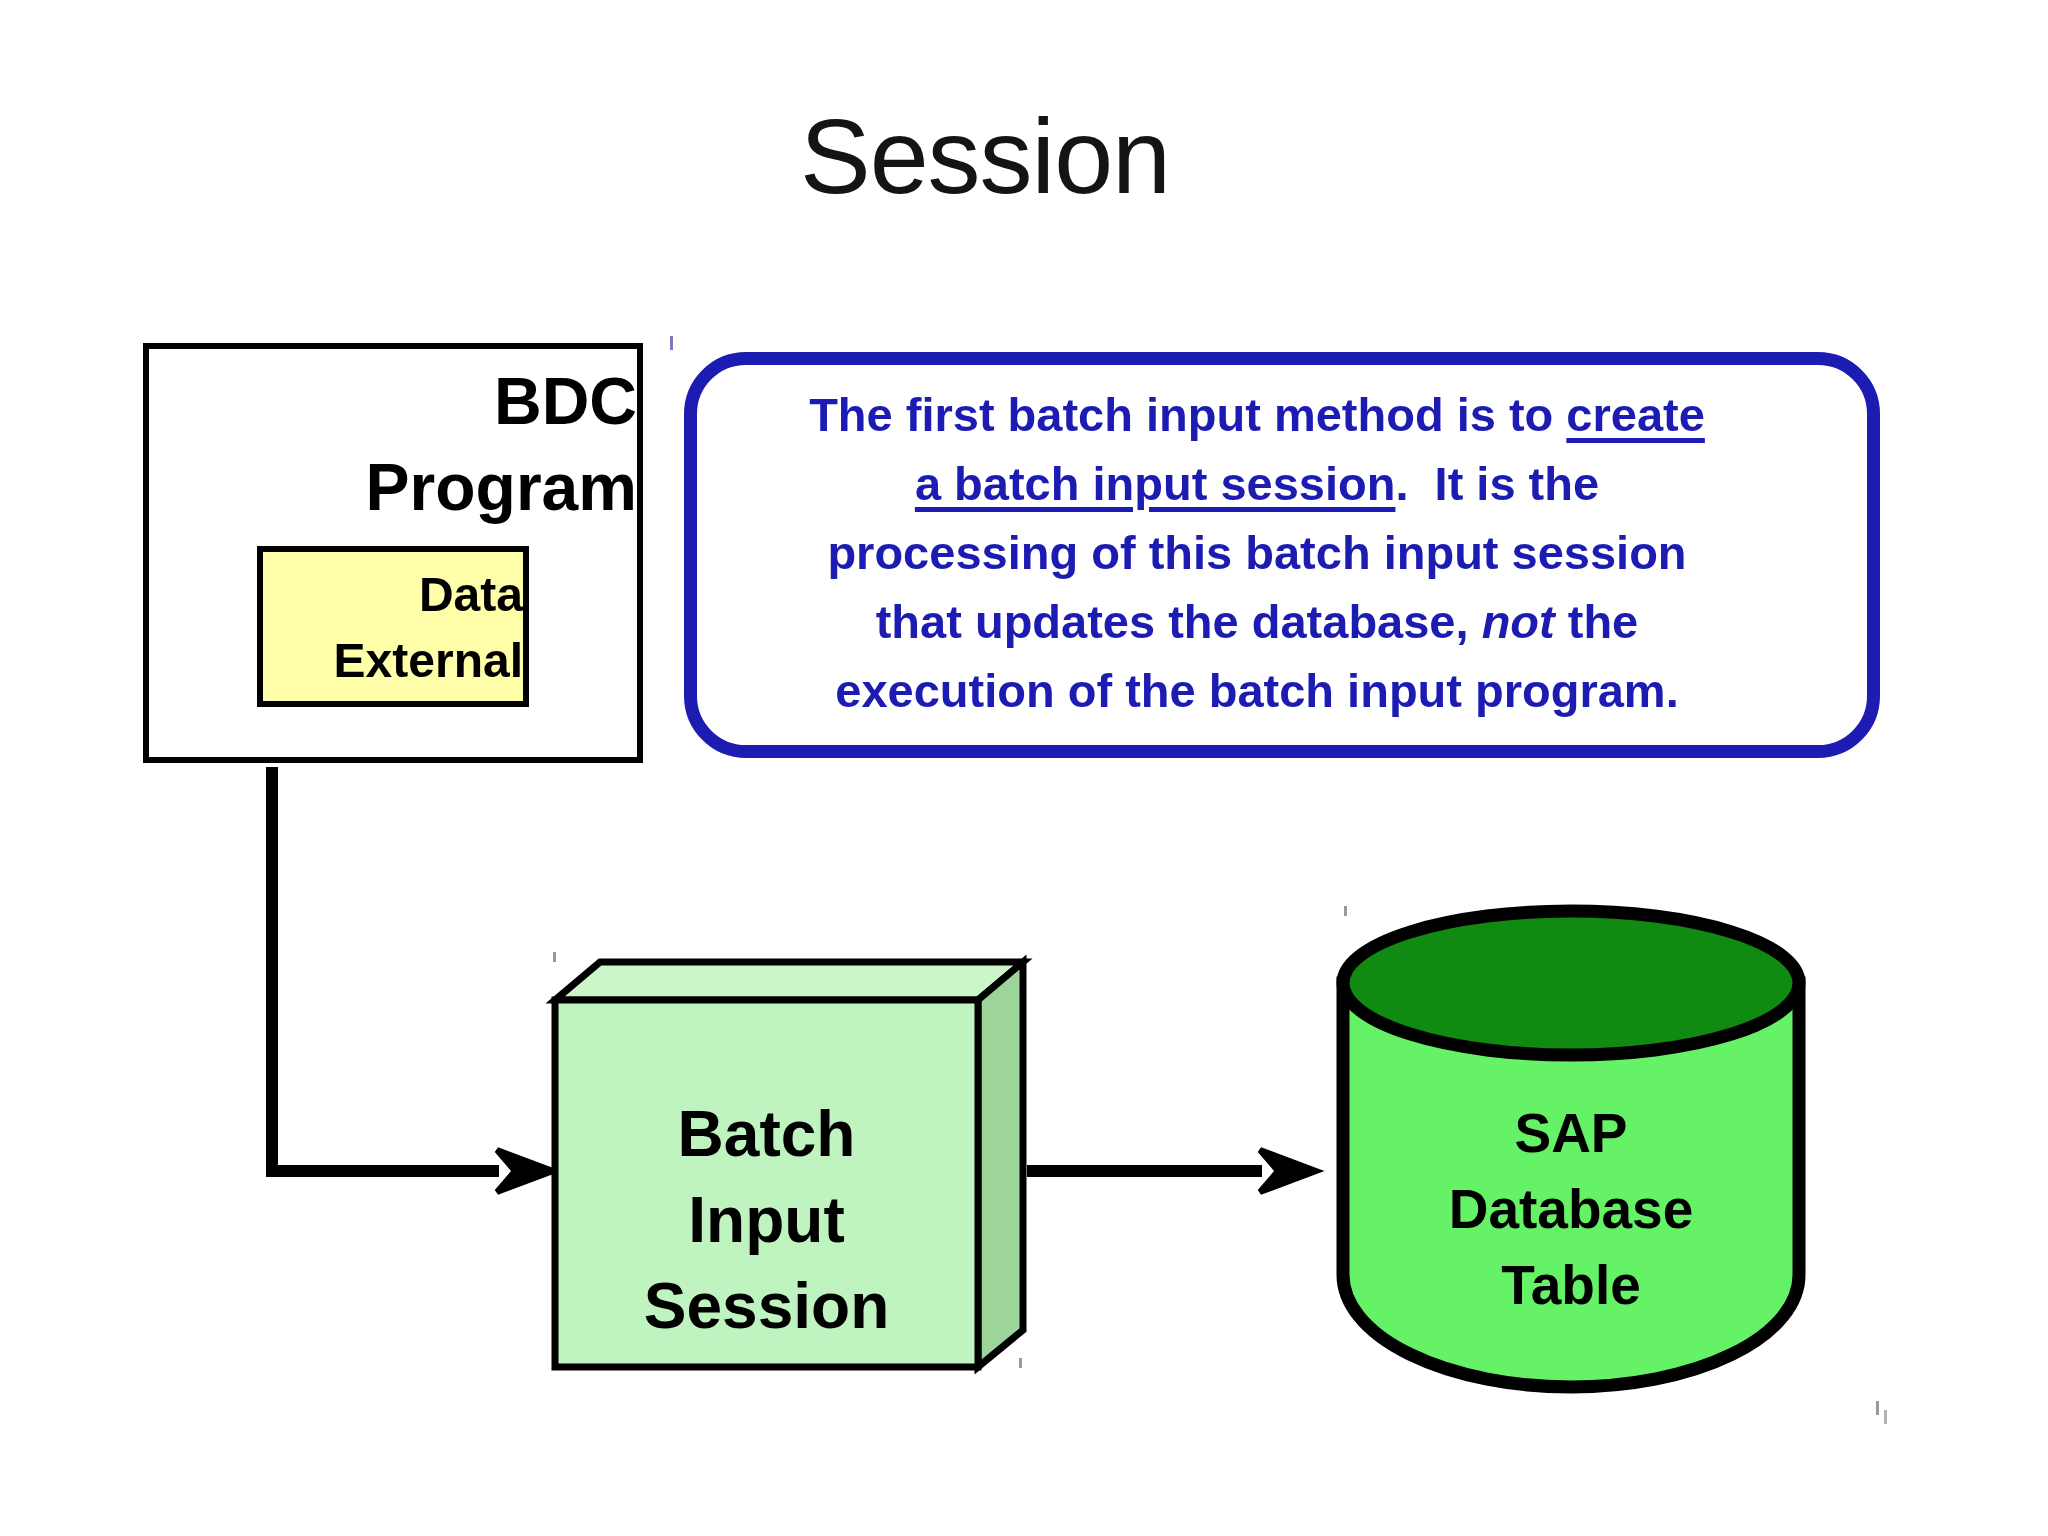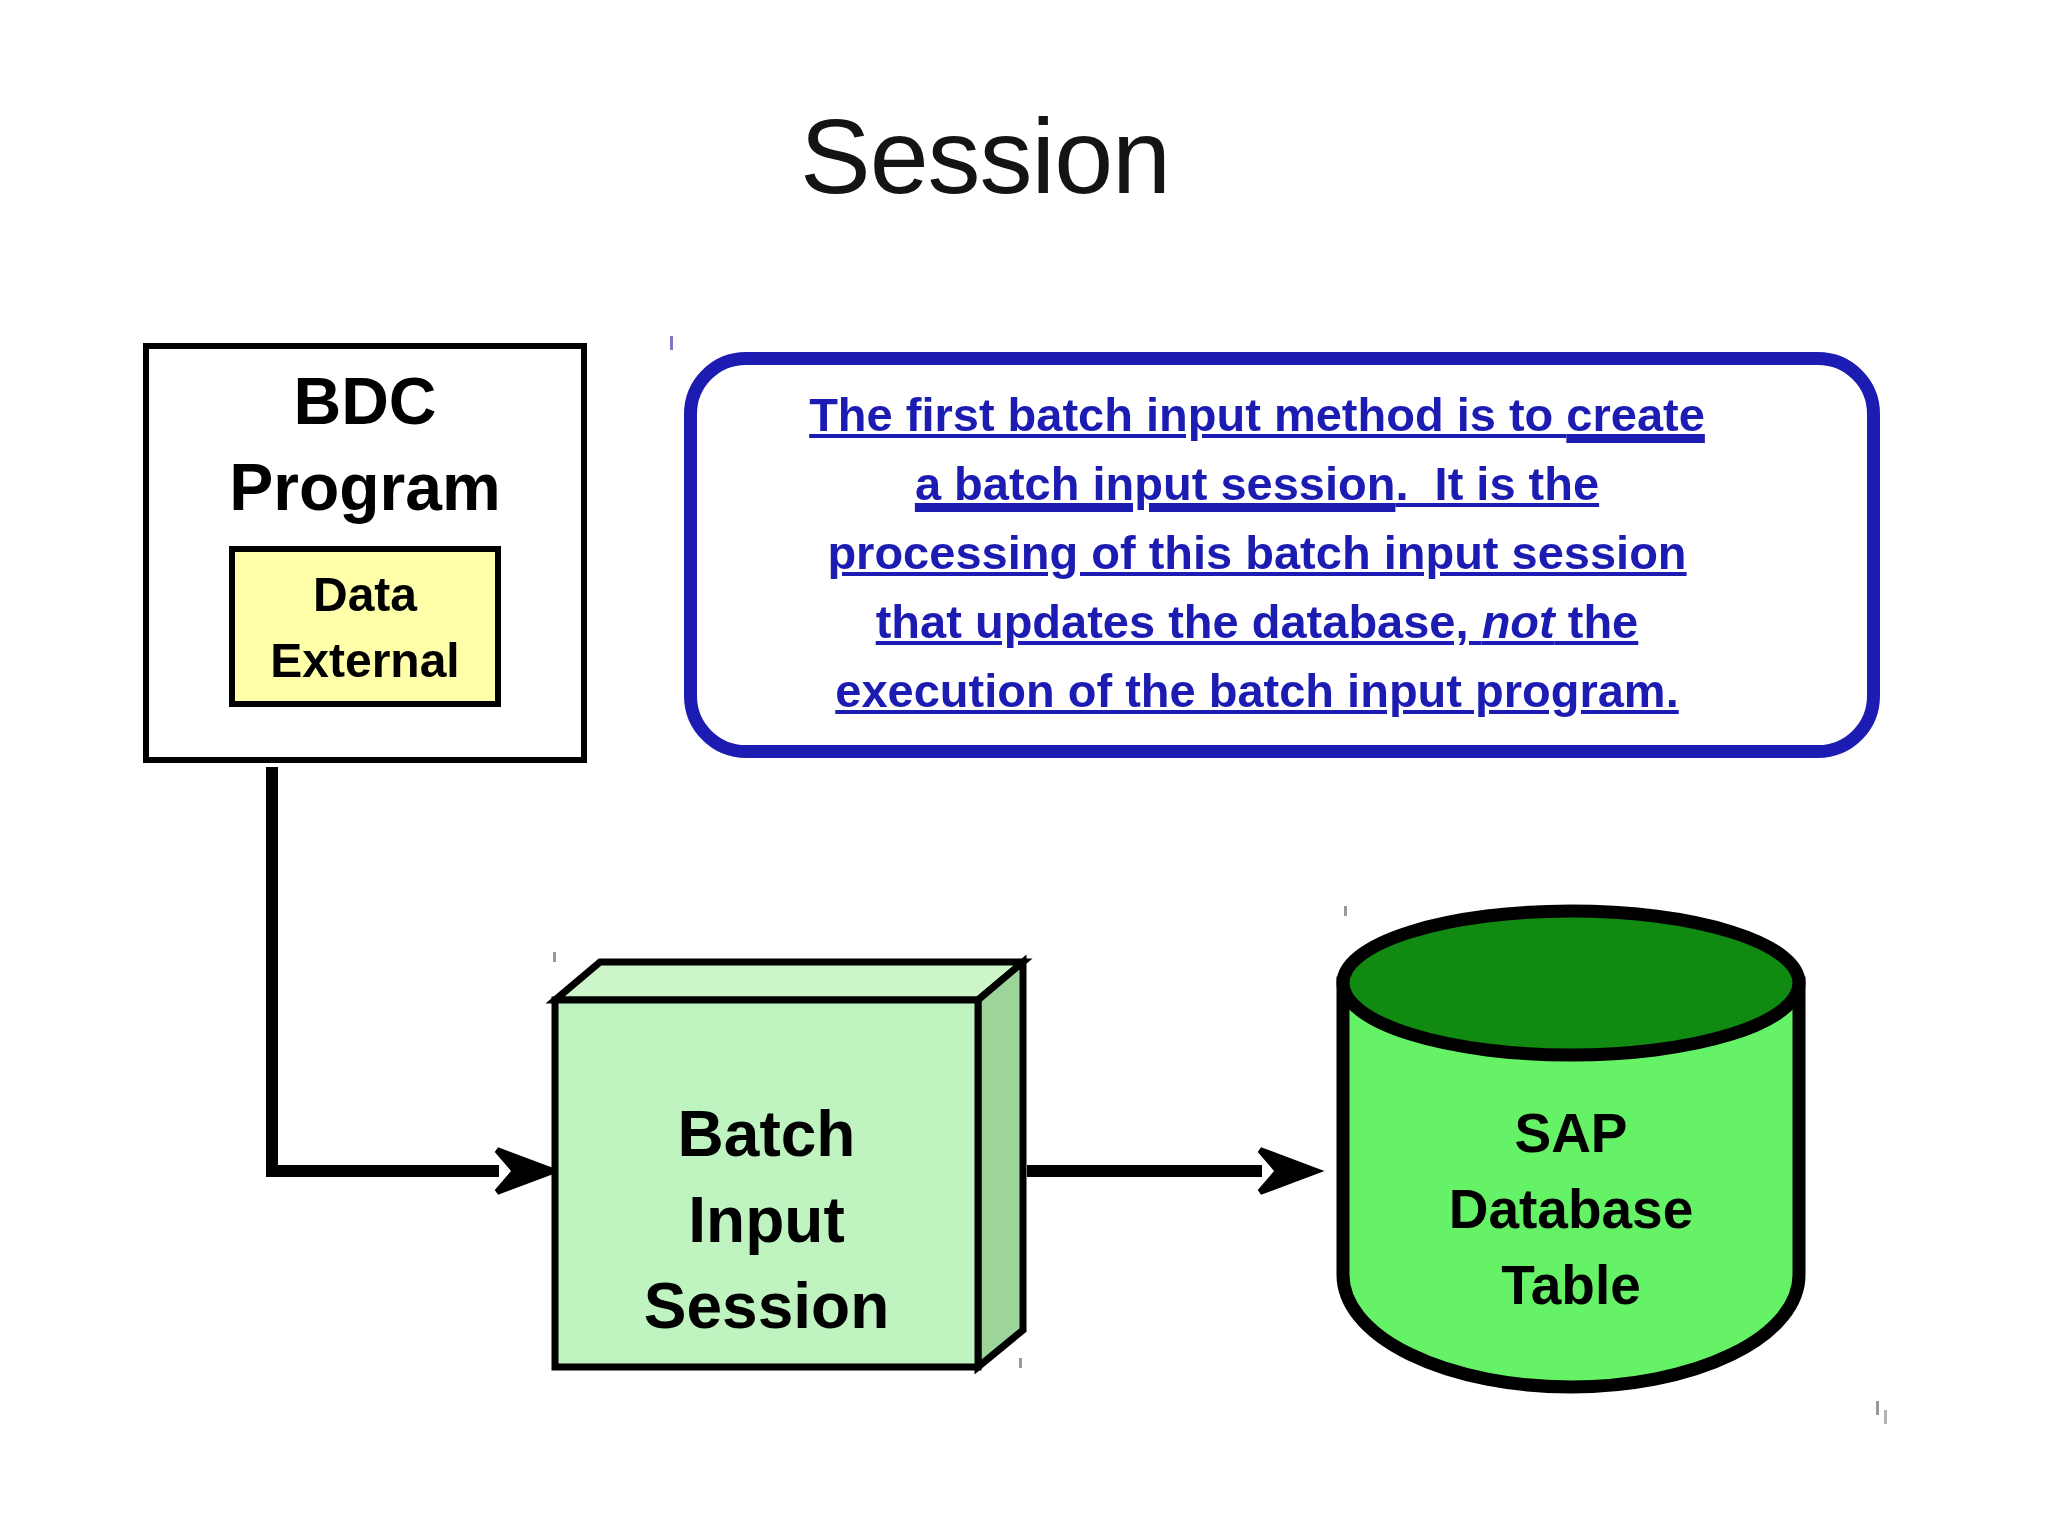--- a/index.html
+++ b/index.html
@@ -14,24 +14,24 @@
   
   .title{
     top:93px;left:0;width:1970px;
     text-align:center;
     font-size:106px;line-height:1.2;
     color:#141414;font-weight:400;
     letter-spacing:-1px;
   }
   
   .bdc-box{
-    left:143px;top:343px;width:444px;height:420px;
+    left:143px;top:343px;width:500px;height:420px;
     background:#ffffff;border:6px solid #000;
     box-sizing:border-box;
-    text-align:center;
+    text-align:right;
   }
   .bdc-title{
     margin-top:9px;
     font-size:66px;line-height:86px;font-weight:700;color:#000;
   }
   .external-box{
     margin:16px auto 0 auto;
     width:272px;height:161px;
     background:#FFFFAA;border:6px solid #000;
     box-sizing:border-box;
@@ -42,21 +42,21 @@
   .note-box{
     left:684px;top:352px;width:1196px;height:406px;
     background:#ffffff;
     border:13px solid #1C1CB2;border-radius:62px;
     box-sizing:border-box;
     padding:15px 80px 0 30px;
     text-align:center;
     color:#1C1CB2;font-weight:700;
     font-size:47px;line-height:69px;
   }
-  .note-line{white-space:pre;text-decoration:underline;}
+  .note-line{white-space:pre;}
   .note-line .u{text-decoration:underline;text-decoration-thickness:5px;text-underline-offset:7px;}
   .note-line .i{font-style:italic;}
   
   .batch-text{
     left:555px;top:1091px;width:423px;
     text-align:center;font-weight:700;color:#000;
     font-size:64px;line-height:86px;
   }
   .db-text{
     left:1343px;top:1095px;width:456px;

